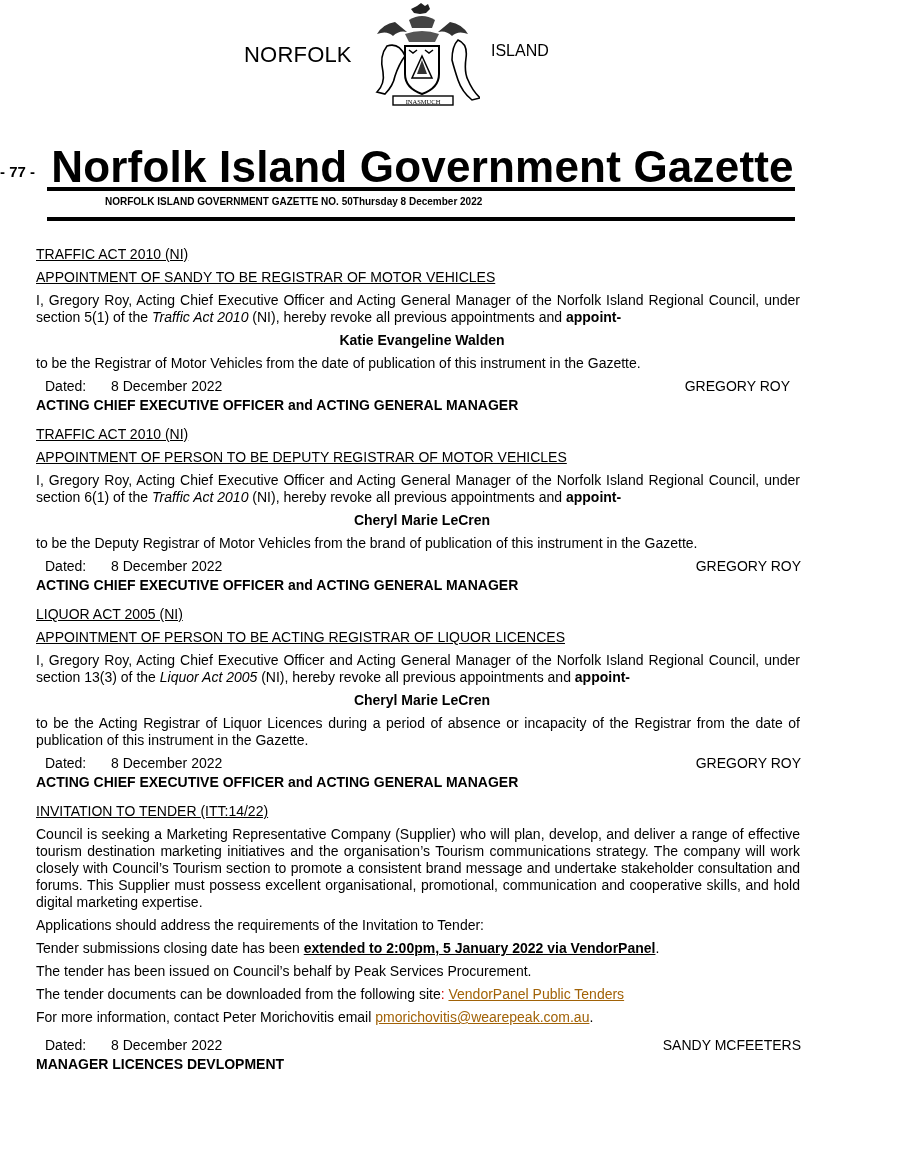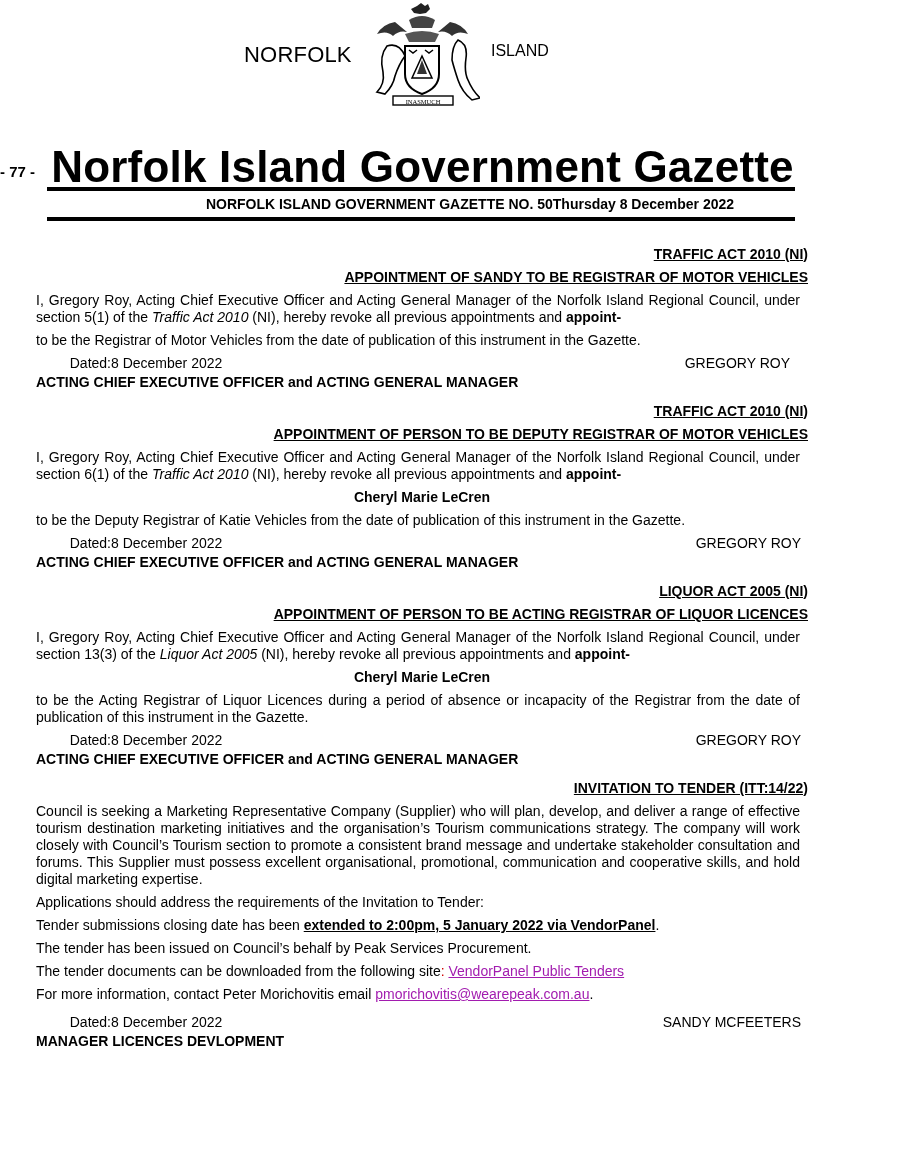--- a/index.html
+++ b/index.html
@@ -7,32 +7,32 @@
          font-family: "Liberation Sans", sans-serif; color: #000; }
   .masthead { position: absolute; left: 0; top: 0; width: 800px; height: 112px; }
   .mh-left { position: absolute; left: 244px; top: 42px; font-size: 22px; letter-spacing: 0.2px; }
   .mh-right { position: absolute; left: 491px; top: 42px; font-size: 16px; }
   .crest { position: absolute; left: 365px; top: 2px; width: 115px; height: 106px; }
   .title { position: absolute; left: 0; width: 845px; top: 110px; text-align: center;
            font-size: 44px; font-weight: bold; letter-spacing: 0.2px; padding-left: 0; margin-top: 32px; }
   .pagenum { position: absolute; top: 163px; left: 0; width: 845px; text-align: left;
              font-size: 15px; font-weight: bold; }
   .rule { position: absolute; left: 47px; width: 748px; height: 4px; background: #000; }
-  .issue-bar { position: absolute; left: 58px; width: 730px; top: 196px; font-size: 14px; font-weight: bold;
-               display: flex; justify-content: center; padding-left: 47px; }
+  .issue-bar { position: absolute; left: 58px; width: 730px; top: 196px; font-size: 10px; font-weight: bold;
+               display: flex; justify-content: flex-start; padding-left: 47px; }
   .doc { position: absolute; left: 36px; top: 246px; width: 772px; font-size: 14px; line-height: 17px; }
-  .h { text-align: right; font-weight: bold; text-decoration: underline; margin: 0 0 6px 0; }
+  .h { text-align: left; font-weight: normal; text-decoration: underline; margin: 0 0 6px 0; }
   .p { margin: 0 8px 6px 0; text-align: justify; }
   .name { text-align: center; font-weight: bold; margin: 0 0 6px 0; }
   .dated { display: flex; justify-content: space-between; padding-left: 9px; margin: 0 0 2px 0; }
-  .dated .label { display: inline-block; width: 66px; text-align: right; }
+  .dated .label { display: inline-block; width: 66px; }
   .role { text-align: left; font-weight: bold; margin: 0 0 12px 0; }
   .sig-pad-a { padding-right: 18px; }
   .sig-pad-b { padding-right: 7px; }
-  .link { color: #a21caf; text-decoration: underline; }
+  .link { color: #a16207; text-decoration: underline; }
   .red { color: #d00000; }
   .bu { font-weight: bold; text-decoration: underline; }
   .gap-s { height: 5px; }
 </style>
 </head>
 <body>
 
 <div class="masthead">
   <div class="mh-left">NORFOLK</div>
   <svg class="crest" viewBox="0 0 115 106">
@@ -66,34 +66,35 @@
   <span>Thursday 8 December 2022</span>
 </div>
 <div class="rule" style="top:217px;"></div>
 
 <div class="doc">
 
   <section>
     <div class="h">TRAFFIC ACT 2010 (NI)</div>
     <div class="h">APPOINTMENT OF SANDY TO BE REGISTRAR OF MOTOR VEHICLES</div>
     <div class="p"><span>I, Gregory Roy, Acting Chief Executive Officer and Acting General Manager of the Norfolk Island Regional Council, under section 5(1) of the </span><i>Traffic Act 2010</i><span> (NI), hereby revoke all previous appointments and </span><b>appoint-</b></div>
+    <div class="name">Katie Evangeline Walden</div>
     <div class="p">to be the Registrar of Motor Vehicles from the date of publication of this instrument in the Gazette.</div>
     <div class="dated">
       <span><span class="label">Dated:</span><span>8 December 2022</span></span>
       <span class="sig-pad-a">GREGORY ROY</span>
     </div>
     <div class="role sig-pad-a" style="padding-right:18px">ACTING CHIEF EXECUTIVE OFFICER and ACTING GENERAL MANAGER</div>
   </section>
 
   <section>
     <div class="h">TRAFFIC ACT 2010 (NI)</div>
     <div class="h">APPOINTMENT OF PERSON TO BE DEPUTY REGISTRAR OF MOTOR VEHICLES</div>
     <div class="p"><span>I, Gregory Roy, Acting Chief Executive Officer and Acting General Manager of the Norfolk Island Regional Council, under section 6(1) of the </span><i>Traffic Act 2010</i><span> (NI), hereby revoke all previous appointments and </span><b>appoint-</b></div>
     <div class="name">Cheryl Marie LeCren</div>
-    <div class="p">to be the Deputy Registrar of Katie Vehicles from the date of publication of this instrument in the Gazette.</div>
+    <div class="p">to be the Deputy Registrar of Motor Vehicles from the brand of publication of this instrument in the Gazette.</div>
     <div class="dated">
       <span><span class="label">Dated:</span><span>8 December 2022</span></span>
       <span class="sig-pad-b">GREGORY ROY</span>
     </div>
     <div class="role sig-pad-b">ACTING CHIEF EXECUTIVE OFFICER and ACTING GENERAL MANAGER</div>
   </section>
 
   <section>
     <div class="h">LIQUOR ACT 2005 (NI)</div>
     <div class="h">APPOINTMENT OF PERSON TO BE ACTING REGISTRAR OF LIQUOR LICENCES</div>

